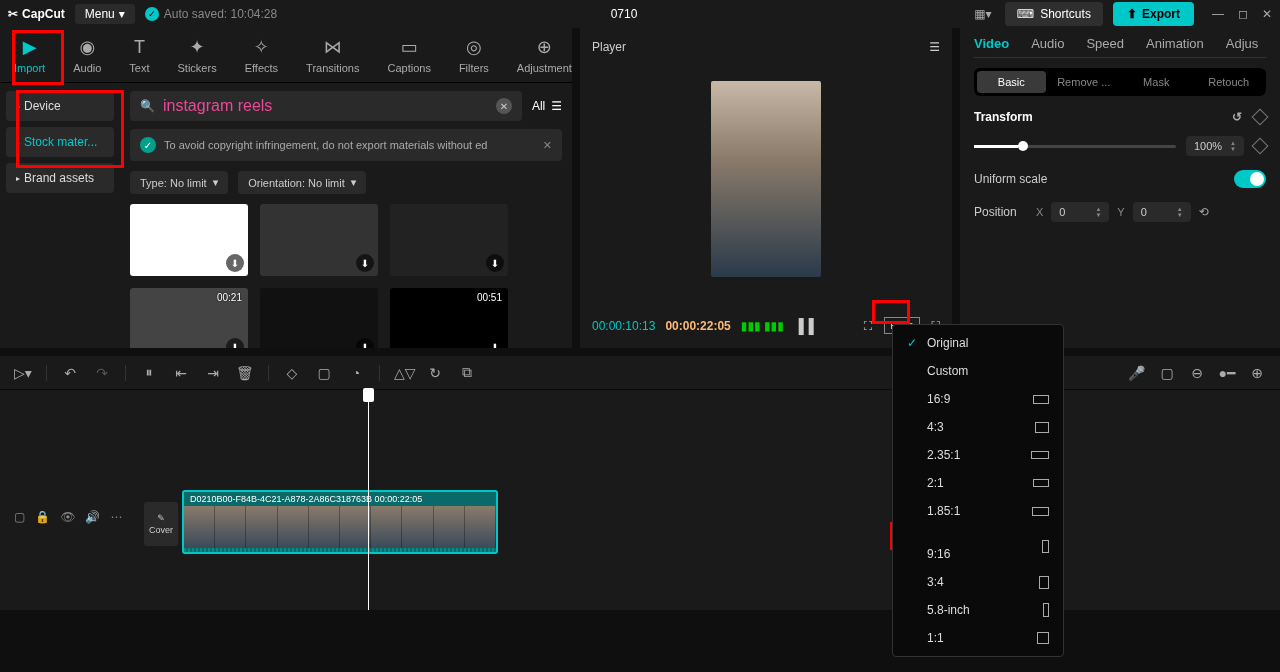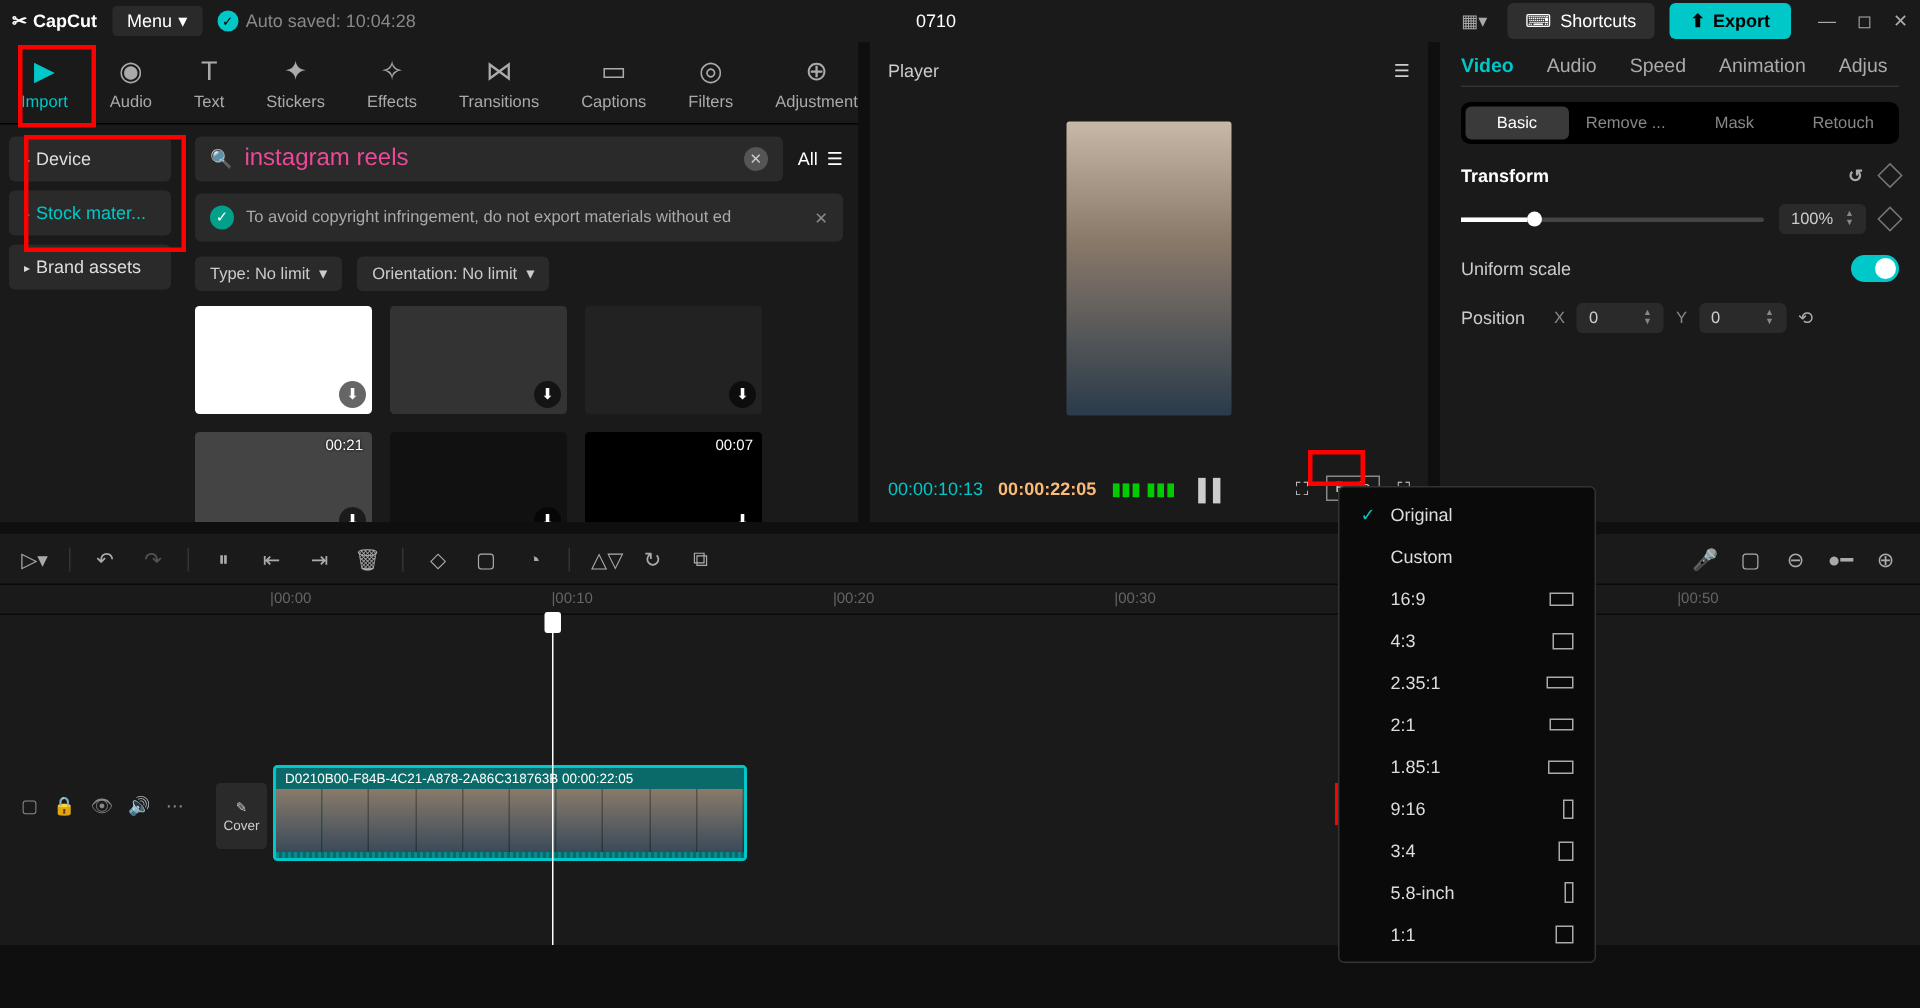--- a/index.html
+++ b/index.html
@@ -233,21 +233,21 @@
               <span class="thumb-dl">⬇</span>
             </div>
             <div class="thumb" style="background: rgb(68, 68, 68);">
               <span class="thumb-time">00:21</span>
               <span class="thumb-dl">⬇</span>
             </div>
             <div class="thumb" style="background: rgb(17, 17, 17);">
               <span class="thumb-dl">⬇</span>
             </div>
             <div class="thumb" style="background: rgb(0, 0, 0);">
-              <span class="thumb-time">00:07</span>
+              <span class="thumb-time">00:51</span>
               <span class="thumb-dl">⬇</span>
             </div>
           </div>
       </div>
     </div>
   </div>
 
   <div class="player-panel">
     <div class="player-header">
       <span>Player</span>
@@ -377,21 +377,21 @@
       <span class="ratio-shape" style="width:16px;height:8px;"></span>
     </div>
     <div class="ratio-item">
       <span style="display:flex;align-items:center;">
         <span class="ratio-check"></span>
         <span>1.85:1</span>
       </span>
       <span class="ratio-shape" style="width:17px;height:9px;"></span>
     </div>
     <div class="ratio-item">
-      <span style="display:flex;align-items:center;">
+      <span style="display:flex;align-items:center;margin-top:15px;">
         <span class="ratio-check"></span>
         <span>9:16</span>
       </span>
       <span class="ratio-shape" style="width:7px;height:13px;"></span>
     </div>
     <div class="ratio-item">
       <span style="display:flex;align-items:center;">
         <span class="ratio-check"></span>
         <span>3:4</span>
       </span>
@@ -433,28 +433,20 @@
     <span class="tl-icon">↻</span>
     <span class="tl-icon">⧉</span>
     <div class="tl-right">
       <span class="tl-icon">🎤</span>
       <span class="tl-icon">▢</span>
       <span class="tl-icon">⊖</span>
       <span class="tl-icon">●━</span>
       <span class="tl-icon">⊕</span>
     </div>
   </div>
-  <div class="tl-ruler" id="tl-ruler">
-      <span>|00:00</span>
-      <span>|00:10</span>
-      <span>|00:20</span>
-      <span>|00:30</span>
-      <span>|00:40</span>
-      <span>|00:50</span>
-    </div>
   <div class="tl-tracks">
     <div class="track-controls">
       <span>▢</span>
       <span>🔒</span>
       <span>👁</span>
       <span>🔊</span>
       <span>⋯</span>
     </div>
     <div class="cover-btn">
       <span>✎</span>

